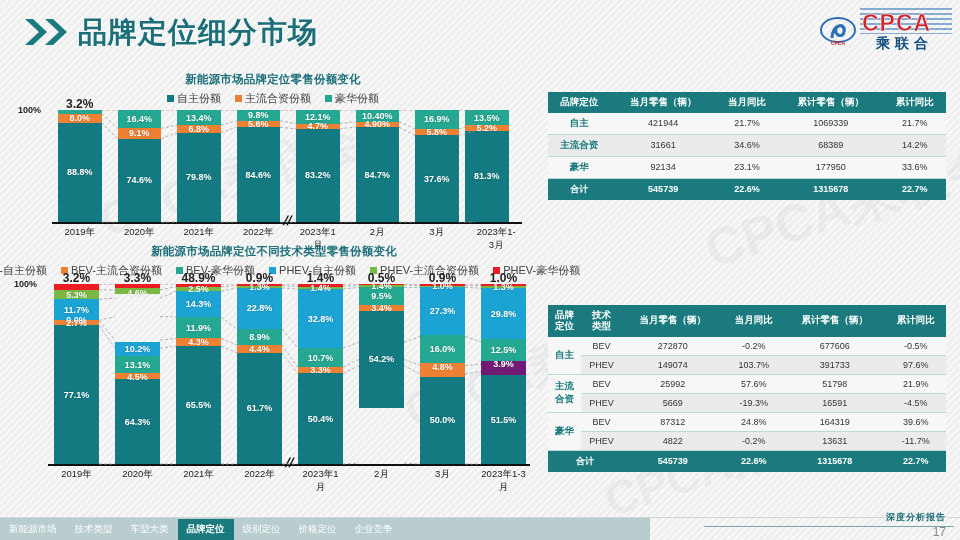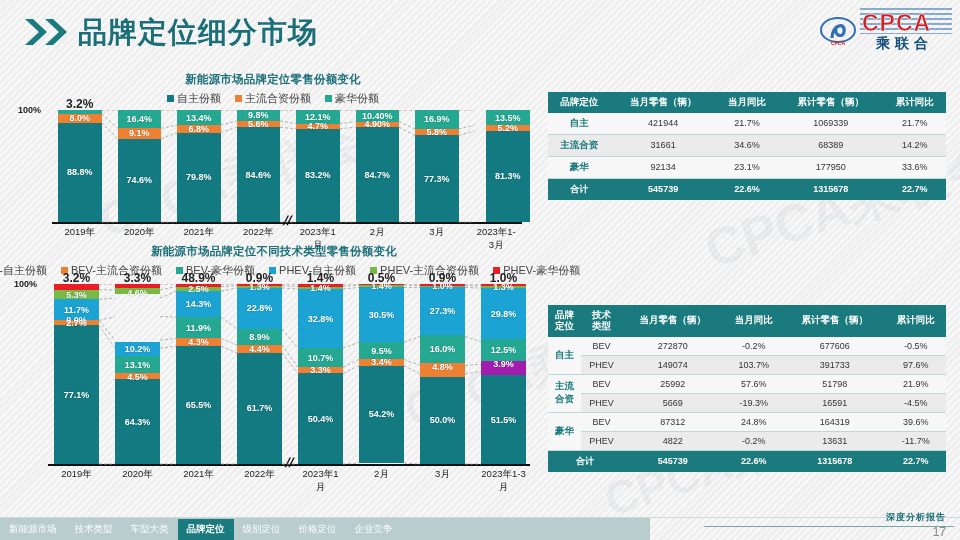--- a/index.html
+++ b/index.html
@@ -283,25 +283,25 @@
         </div>
         <div class="barcol" style="position: absolute; left: 397px; width: 43.5px; top: 0px; height: 112px;">
           <div class="bar" style="height: 100%;">
             <div class="seg" style="height: 18.928px; background: rgb(36, 168, 146);">
               <span>16.9%</span>
             </div>
             <div class="seg" style="height: 6.496px; background: rgb(237, 128, 51);">
               <span style="position: absolute; top: -1.752px; line-height: 10px;">5.8%</span>
             </div>
             <div class="seg" style="height: 86.576px; background: rgb(18, 122, 128);">
-              <span>77.3%</span>
-            </div>
-          </div>
-        </div>
-        <div class="barcol" style="position: absolute; left: 468px; width: 43.5px; top: 0px; height: 112px;">
+              <span>37.6%</span>
+            </div>
+          </div>
+        </div>
+        <div class="barcol" style="position: absolute; left: 447px; width: 43.5px; top: 0px; height: 112px;">
           <div class="bar" style="height: 100%;">
             <div class="seg" style="height: 15.12px; background: rgb(36, 168, 146);">
               <span>13.5%</span>
             </div>
             <div class="seg" style="height: 5.824px; background: rgb(237, 128, 51);">
               <span style="position: absolute; top: -2.088px; line-height: 10px;">5.2%</span>
             </div>
             <div class="seg" style="height: 91.056px; background: rgb(18, 122, 128);">
               <span>81.3%</span>
             </div>
@@ -508,23 +508,20 @@
             </div>
           </div>
         </div>
         <div class="barcol" style="position: absolute; left: 345px; width: 45px; top: 0px; height: 180px;">
           <div class="bar" style="height: 100%; border-radius: 10px;">
             <div class="toplabel" style="top: -13px;">0.5%</div>
             <div class="seg" style="height: 0.9px; background: rgb(236, 28, 36);"></div>
             <div class="seg" style="height: 2.52px; background: rgb(120, 184, 67);">
               <span style="position: absolute; top: -3.74px; line-height: 10px;">1.4%</span>
             </div>
-            <div class="seg" style="height: 54.9px; background: rgb(27, 163, 211);">
-              <span>30.5%</span>
-            </div>
             <div class="seg" style="height: 17.1px; background: rgb(36, 168, 146);">
               <span>9.5%</span>
             </div>
             <div class="seg" style="height: 6.12px; background: rgb(237, 128, 51);">
               <span style="position: absolute; top: -1.94px; line-height: 10px;">3.4%</span>
             </div>
             <div class="seg" style="height: 97.56px; background: rgb(18, 122, 128);">
               <span>54.2%</span>
             </div>
           </div>
@@ -556,21 +553,21 @@
             <div class="seg" style="height: 1.8px; background: rgb(236, 28, 36);"></div>
             <div class="seg" style="height: 2.34px; background: rgb(120, 184, 67);">
               <span style="position: absolute; top: -3.83px; line-height: 10px;">1.3%</span>
             </div>
             <div class="seg" style="height: 53.64px; background: rgb(27, 163, 211);">
               <span>29.8%</span>
             </div>
             <div class="seg" style="height: 22.5px; background: rgb(36, 168, 146);">
               <span>12.5%</span>
             </div>
-            <div class="seg" style="height: 15px; background: #a21caf;">
+            <div class="seg" style="height: 15px; background: #701a75;">
               <span style="position: absolute; top: -1.49px; line-height: 10px;">3.9%</span>
             </div>
             <div class="seg" style="height: 92.7px; background: rgb(18, 122, 128);">
               <span>51.5%</span>
             </div>
           </div>
         </div>
         <div class="xlabels" style="left: 40px; top: 184px; width: 472px;">
           <div class="xlab" style="width: 45px; margin-right: 16px;">2019年</div>
           <div class="xlab" style="width: 45px; margin-right: 16px;">2020年</div>

